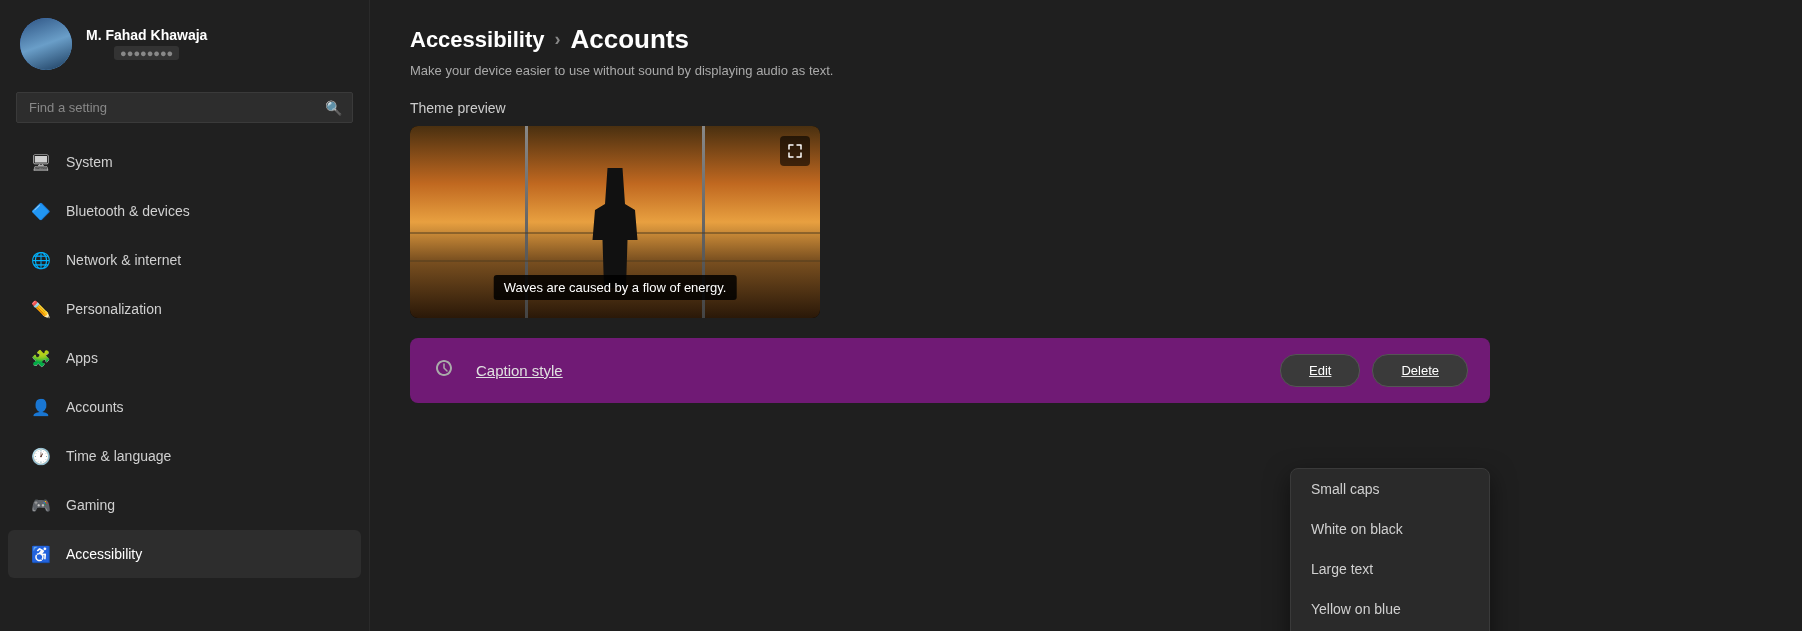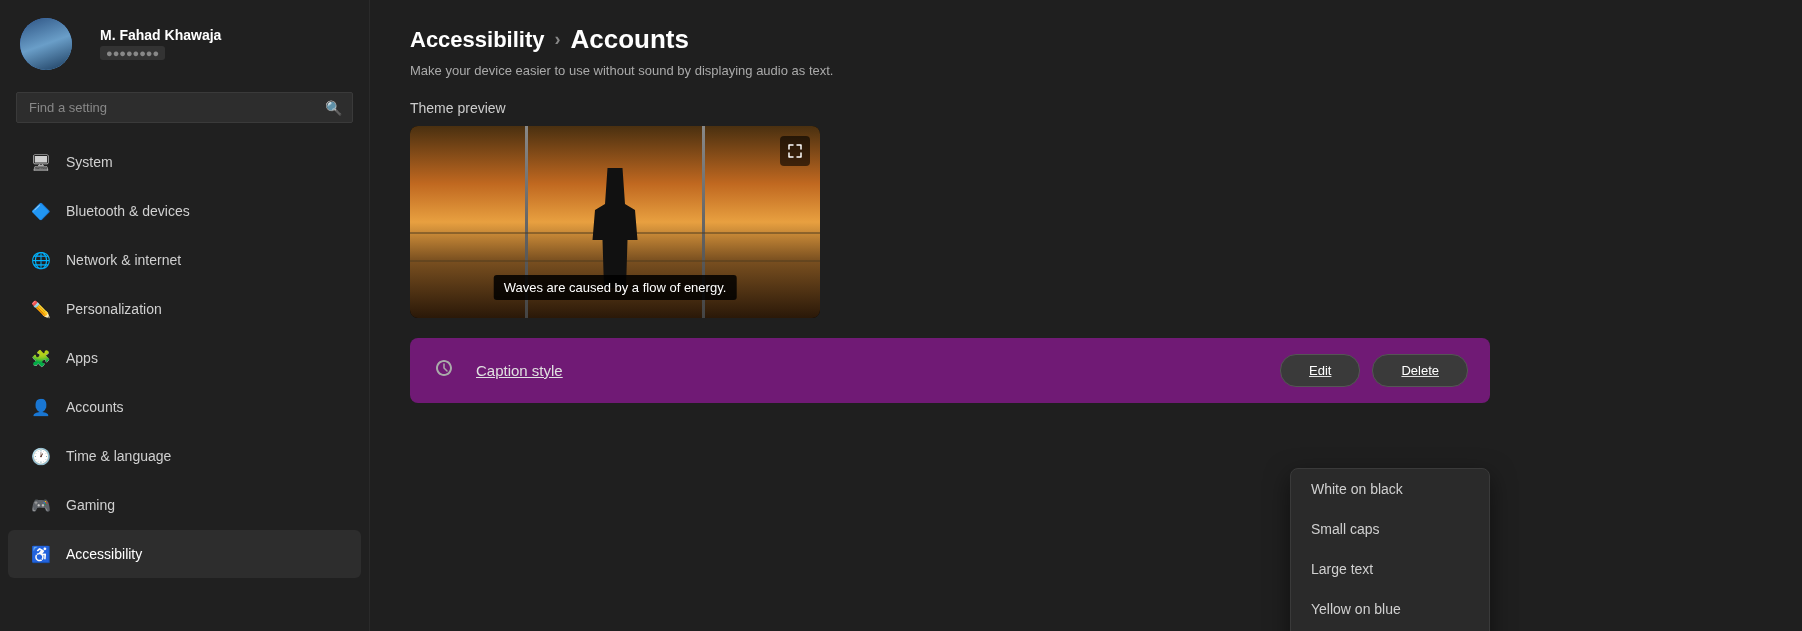--- a/index.html
+++ b/index.html
@@ -21,22 +21,23 @@
       height: 100%;
       display: flex;
       flex-direction: column;
       padding: 0;
       border-right: 1px solid #2a2a2a;
     }
 
     .sidebar-profile {
       display: flex;
       align-items: center;
-      gap: 28px;
+      gap: 14px;
       padding: 18px 20px 14px 20px;
+      text-align: center;
     }
 
     .avatar {
       width: 52px;
       height: 52px;
       border-radius: 50%;
       background: linear-gradient(135deg, #3a6bc4, #5a9fd4);
       overflow: hidden;
       display: flex;
       align-items: center;
@@ -431,22 +432,22 @@
         <path d="M12 8v4l3 3" stroke="#aaa" stroke-width="1.5" stroke-linecap="round"></path>
       </svg>
     </span>
     <span class="caption-style-label">Caption style</span>
     <div class="caption-style-actions">
       <button class="btn btn-primary">Edit</button>
       <button class="btn btn-danger">Delete</button>
     </div>
 
     <div class="dropdown-menu">
+      <div class="dropdown-item">Small caps</div>
       <div class="dropdown-item">White on black</div>
-      <div class="dropdown-item">Small caps</div>
       <div class="dropdown-item">Large text</div>
       <div class="dropdown-item">Yellow on blue</div>
       <div class="dropdown-item">White on black (copy)</div>
 
     </div>
   </div>
 
 </main>
 
 </body></html>

